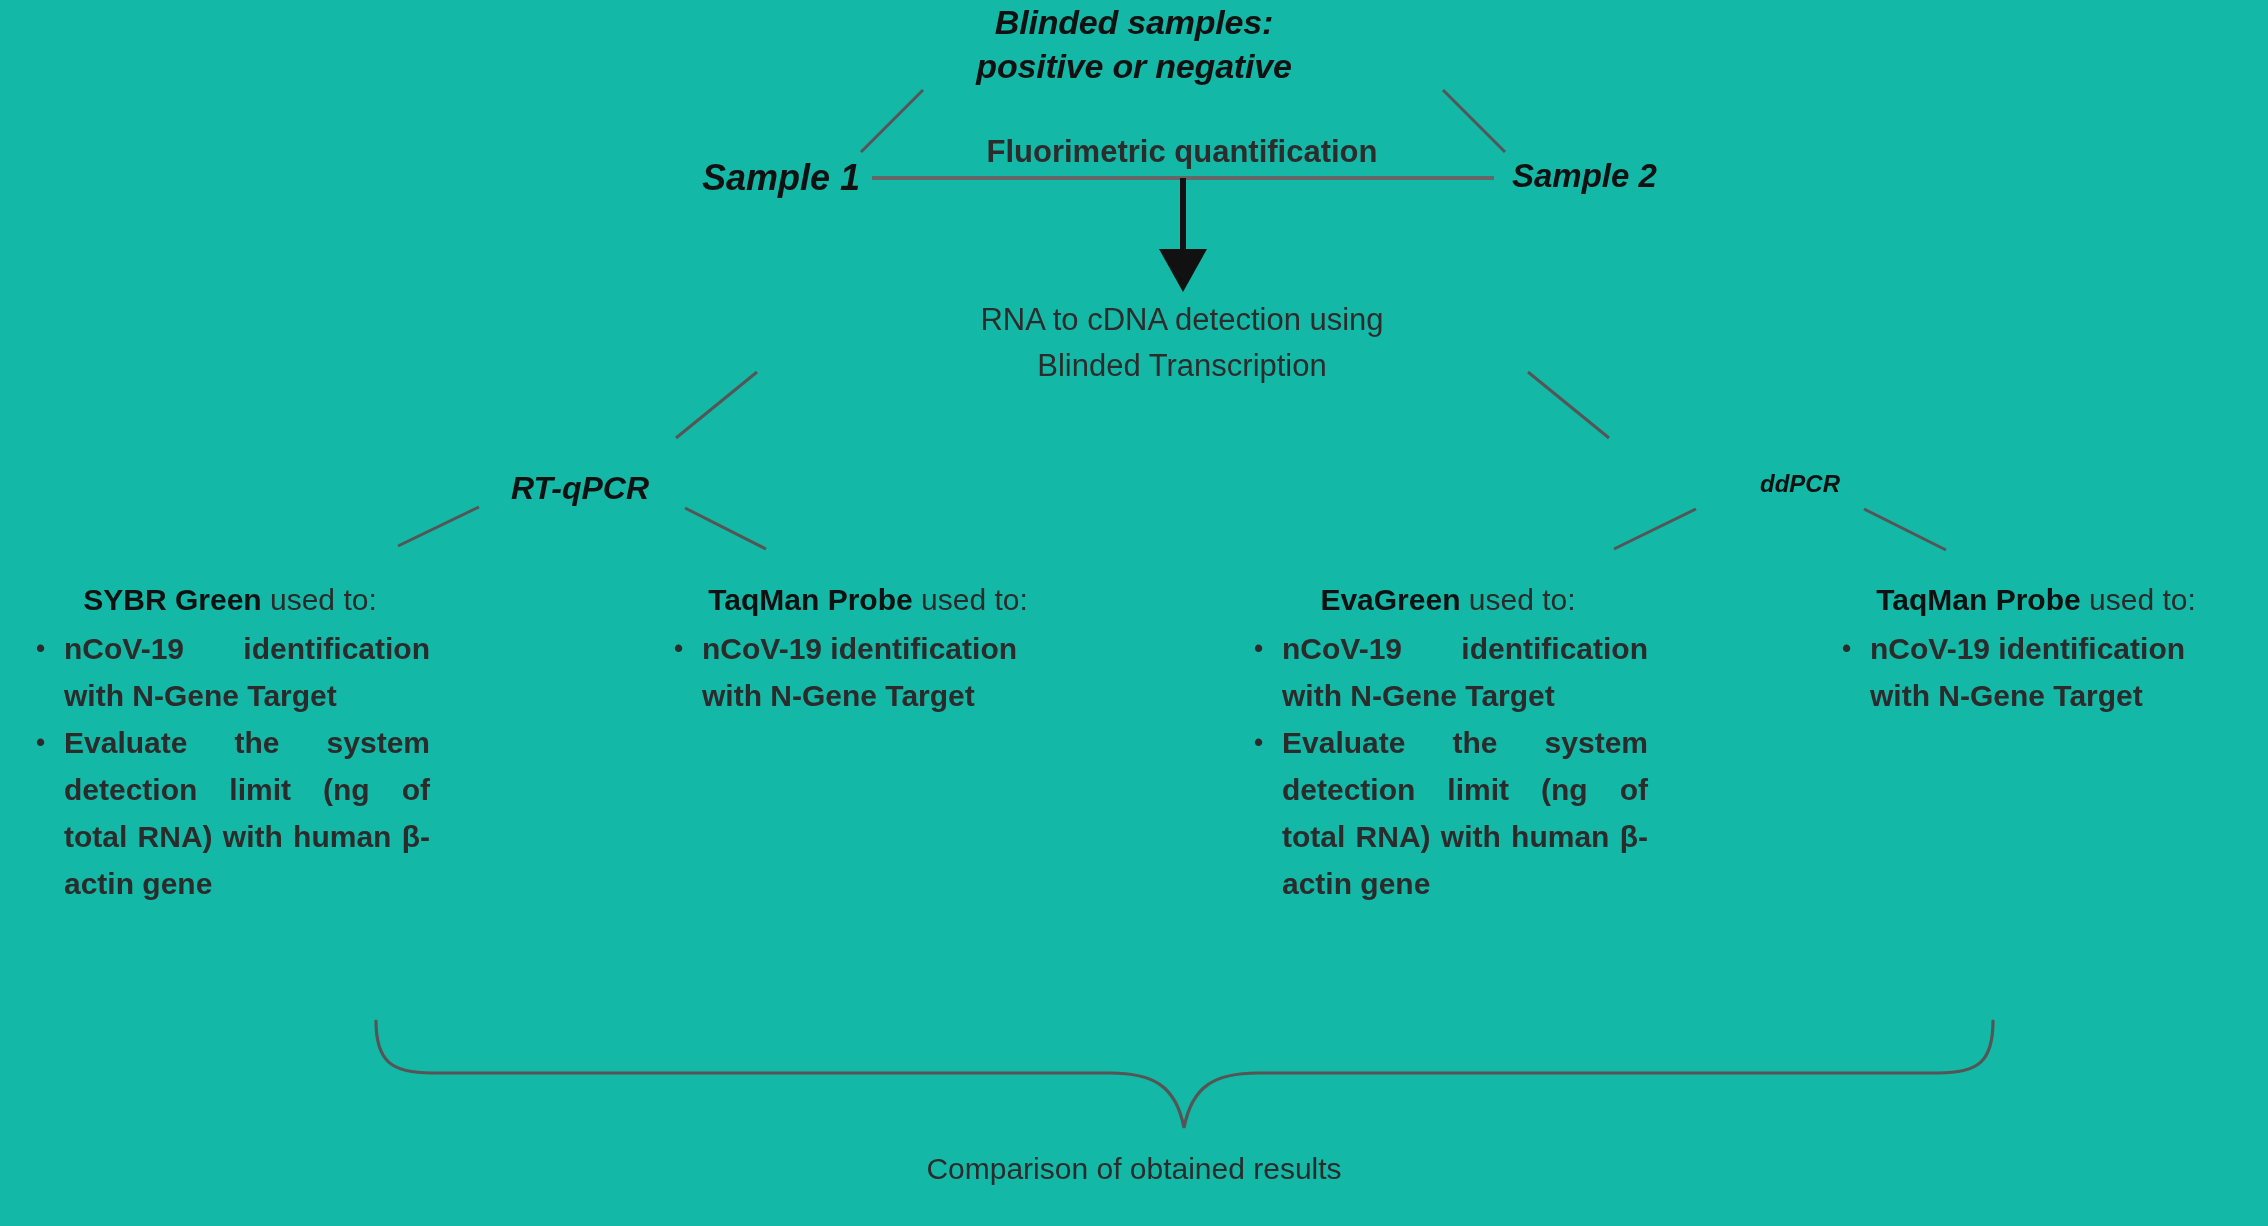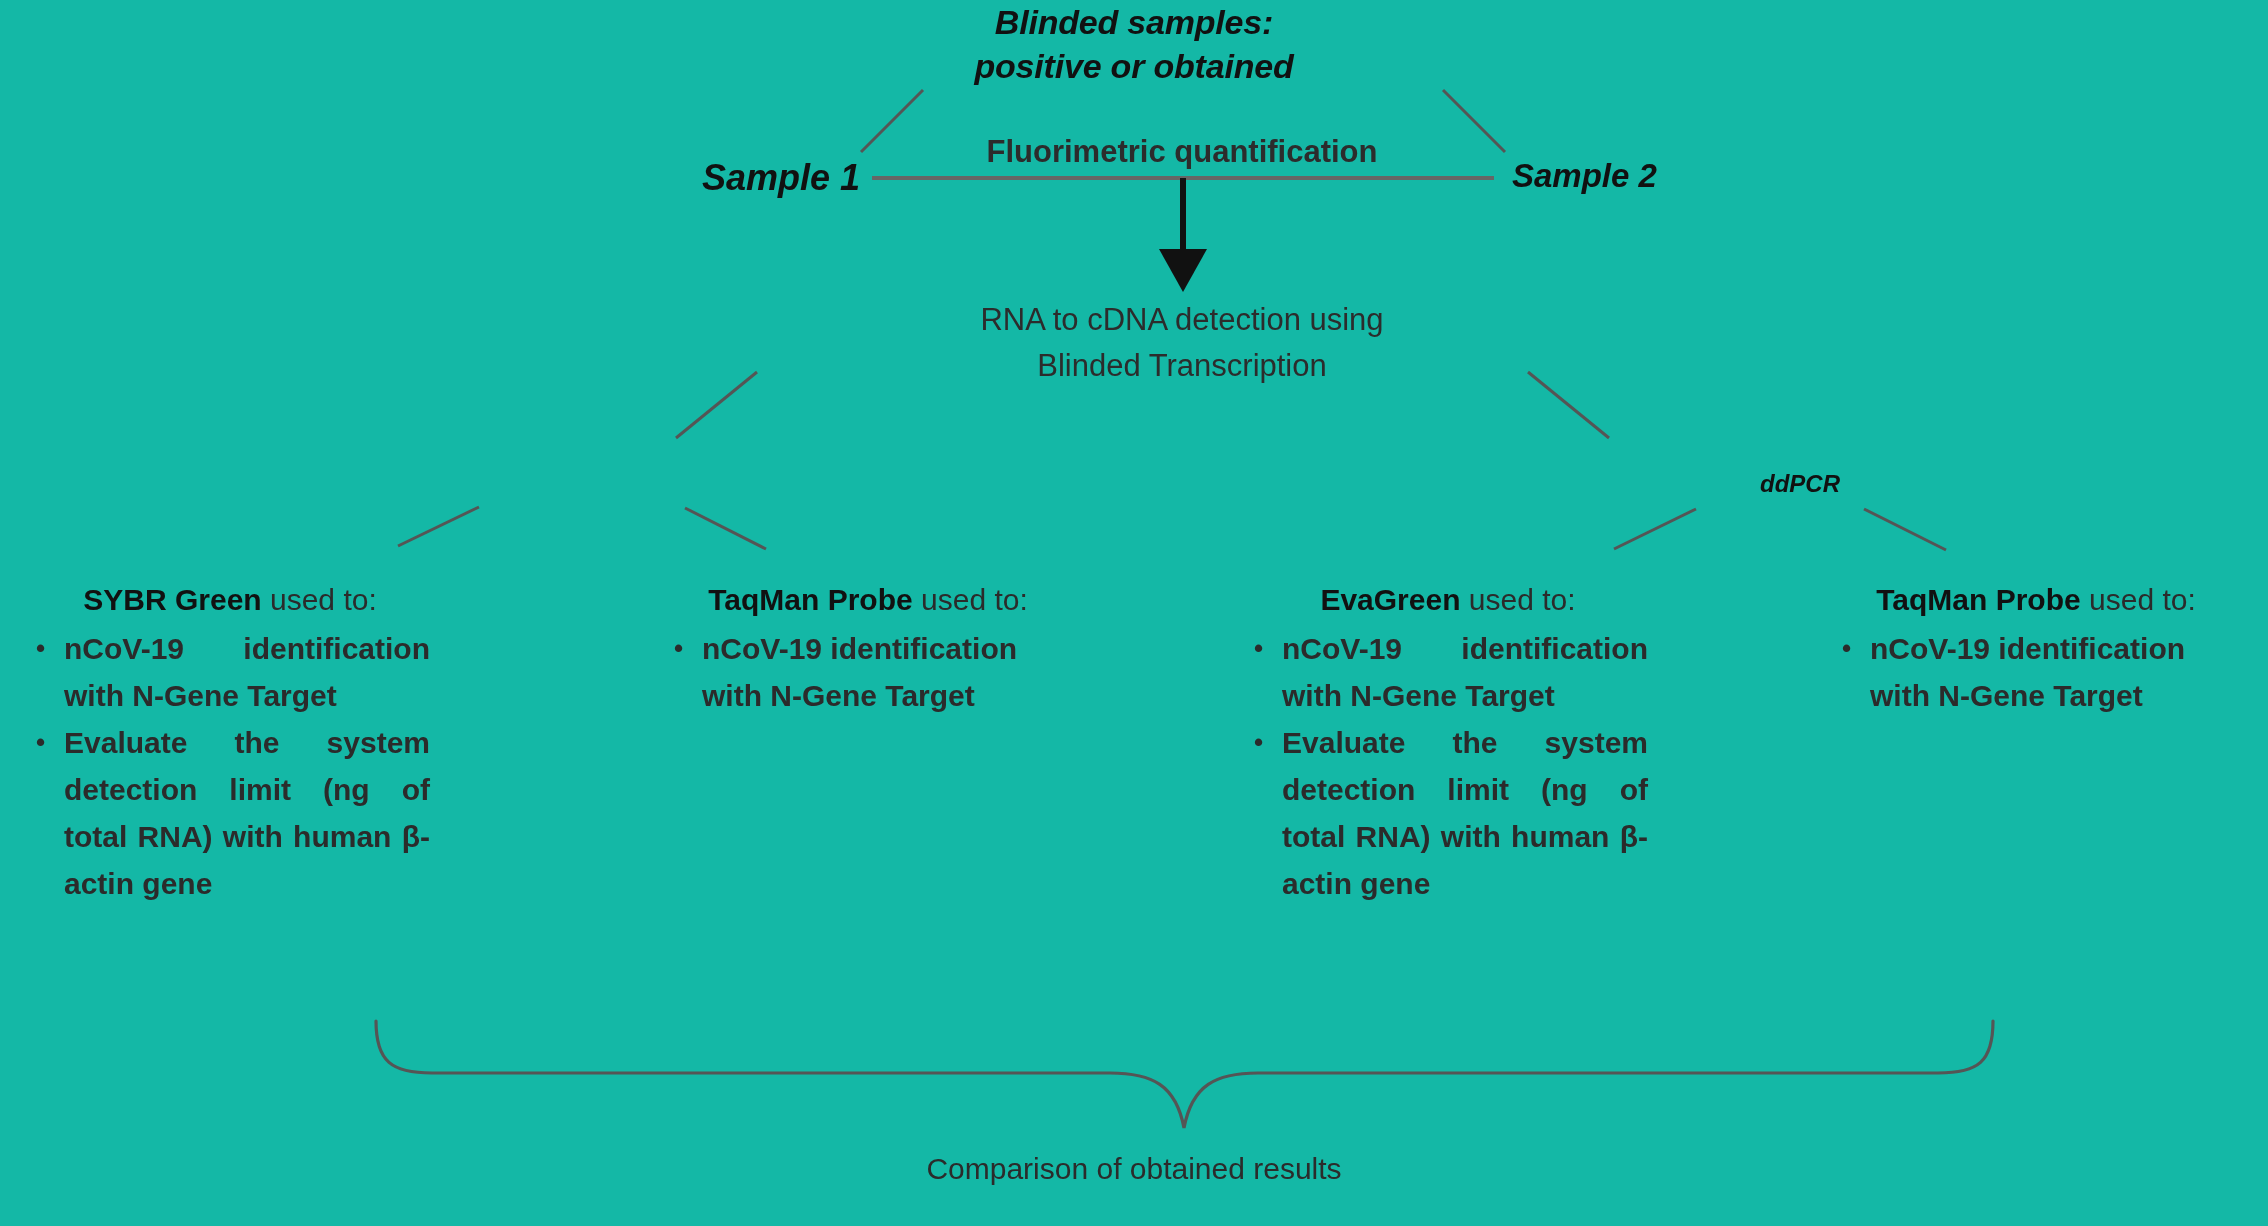--- a/index.html
+++ b/index.html
@@ -174,34 +174,35 @@
              C 376 1062, 392 1073, 432 1073
              L 1110 1073
              C 1152 1073, 1176 1085, 1184 1128
              C 1192 1085, 1216 1073, 1258 1073
              L 1938 1073
              C 1978 1073, 1993 1062, 1993 1021" fill="none" stroke="#555555" stroke-width="3.2" stroke-linecap="round"></path>
   </svg>
 
   <div class="node ctr ital-bold" id="blinded-title">
     <div>Blinded samples:</div>
-    <div>positive or obtained</div>
+    <div>positive or negative</div>
   </div>
 
   <div class="node ital-bold" id="sample-1">Sample 1</div>
 
   <div class="node ital-bold" id="sample-2">Sample 2</div>
 
   <div class="node ctr plain" id="fluorimetric">Fluorimetric quantification</div>
 
   <div class="node ctr plain" id="rna-cdna">
     <div>RNA to cDNA detection using</div>
     <div>Blinded Transcription</div>
   </div>
 
+  <div class="node ctr ital-bold" id="rt-qpcr">RT-qPCR</div>
 
   <div class="node ctr ital-bold" id="ddpcr">ddPCR</div>
 
   <div class="col" id="col-sybr">
     <span class="col-head"><b>SYBR Green</b><span> used to:</span></span>
     <ul class="bullets">
       <li>nCoV-19  identification with N-Gene Target</li>
       <li>Evaluate the system detection limit (ng  of total RNA) with human β-actin gene</li>
     </ul>
   </div>

